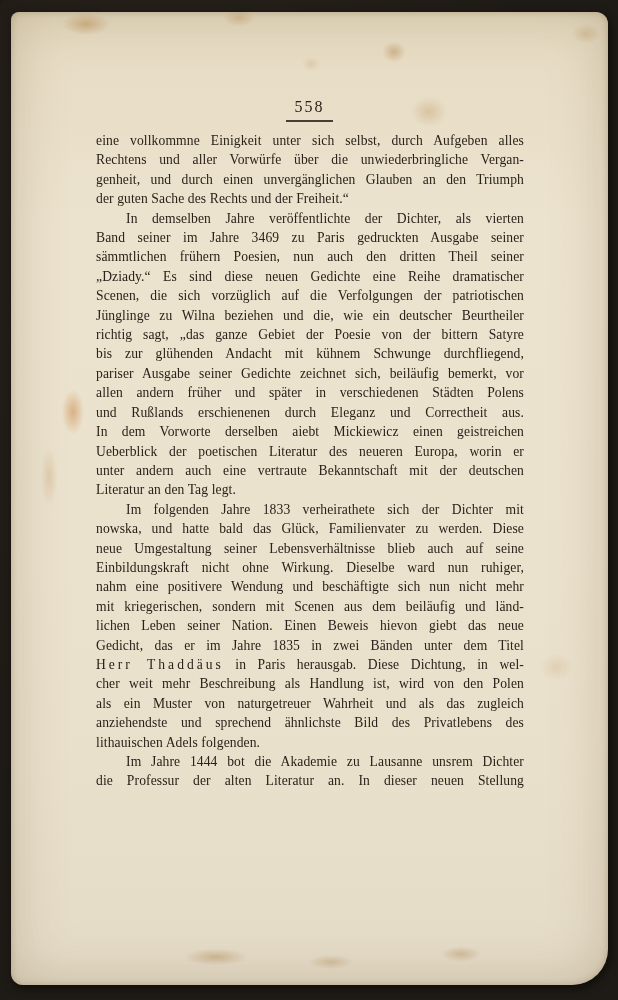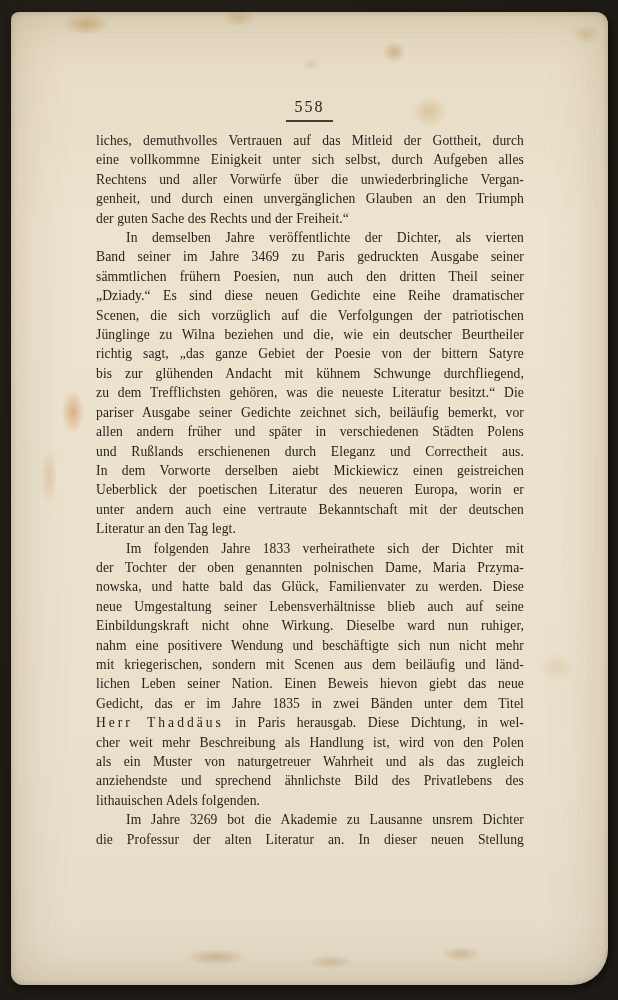--- a/index.html
+++ b/index.html
@@ -95,52 +95,49 @@
 <div class="scan-frame">
   <div class="page">
     <div class="stains"></div>
 
     <div class="pagenum-wrap">
       <div class="pagenum">558</div>
       <div class="pagenum-rule"></div>
     </div>
 
     <div class="textblock">
-      <div class="line">liches, demuthvolles Vertrauen auf das Mitleid der Gottheit, durch</div>
       <div class="line">eine vollkommne Einigkeit unter sich selbst, durch Aufgeben alles</div>
       <div class="line">Rechtens und aller Vorwürfe über die unwiederbringliche Vergan-</div>
       <div class="line">genheit, und durch einen unvergänglichen Glauben an den Triumph</div>
       <div class="line para-end">der guten Sache des Rechts und der Freiheit.“</div>
       <div class="line indent">In demselben Jahre veröffentlichte der Dichter, als vierten</div>
       <div class="line">Band seiner im Jahre 3469 zu Paris gedruckten Ausgabe seiner</div>
       <div class="line">sämmtlichen frühern Poesien, nun auch den dritten Theil seiner</div>
       <div class="line">„Dziady.“ Es sind diese neuen Gedichte eine Reihe dramatischer</div>
       <div class="line">Scenen, die sich vorzüglich auf die Verfolgungen der patriotischen</div>
       <div class="line">Jünglinge zu Wilna beziehen und die, wie ein deutscher Beurtheiler</div>
       <div class="line">richtig sagt, „das ganze Gebiet der Poesie von der bittern Satyre</div>
       <div class="line">bis zur glühenden Andacht mit kühnem Schwunge durchfliegend,</div>
-      <div class="line">zu dem Trefflichsten gehören, was die neueste Literatur besitzt.“ Die</div>
       <div class="line">pariser Ausgabe seiner Gedichte zeichnet sich, beiläufig bemerkt, vor</div>
       <div class="line">allen andern früher und später in verschiedenen Städten Polens</div>
       <div class="line">und Rußlands erschienenen durch Eleganz und Correctheit aus.</div>
       <div class="line">In dem Vorworte derselben aiebt Mickiewicz einen geistreichen</div>
       <div class="line">Ueberblick der poetischen Literatur des neueren Europa, worin er</div>
       <div class="line">unter andern auch eine vertraute Bekanntschaft mit der deutschen</div>
       <div class="line para-end">Literatur an den Tag legt.</div>
       <div class="line indent">Im folgenden Jahre 1833 verheirathete sich der Dichter mit</div>
-      <div class="line">der Tochter der oben genannten polnischen Dame, Maria Przyma-</div>
       <div class="line">nowska, und hatte bald das Glück, Familienvater zu werden. Diese</div>
       <div class="line">neue Umgestaltung seiner Lebensverhältnisse blieb auch auf seine</div>
       <div class="line">Einbildungskraft nicht ohne Wirkung. Dieselbe ward nun ruhiger,</div>
       <div class="line">nahm eine positivere Wendung und beschäftigte sich nun nicht mehr</div>
       <div class="line">mit kriegerischen, sondern mit Scenen aus dem beiläufig und länd-</div>
       <div class="line">lichen Leben seiner Nation. Einen Beweis hievon giebt das neue</div>
       <div class="line">Gedicht, das er im Jahre 1835 in zwei Bänden unter dem Titel</div>
       <div class="line"><span class="spaced">Herr Thaddäus</span><span> in Paris herausgab. Diese Dichtung, in wel-</span></div>
       <div class="line">cher weit mehr Beschreibung als Handlung ist, wird von den Polen</div>
       <div class="line">als ein Muster von naturgetreuer Wahrheit und als das zugleich</div>
       <div class="line">anziehendste und sprechend ähnlichste Bild des Privatlebens des</div>
       <div class="line para-end">lithauischen Adels folgenden.</div>
-      <div class="line indent">Im Jahre 3269 bot die Akademie zu Lausanne unsrem Dichter</div>
+      <div class="line indent">Im Jahre 1444 bot die Akademie zu Lausanne unsrem Dichter</div>
       <div class="line">die Professur der alten Literatur an. In dieser neuen Stellung</div>
     </div>
   </div>
 </div>
 
 </body></html>

